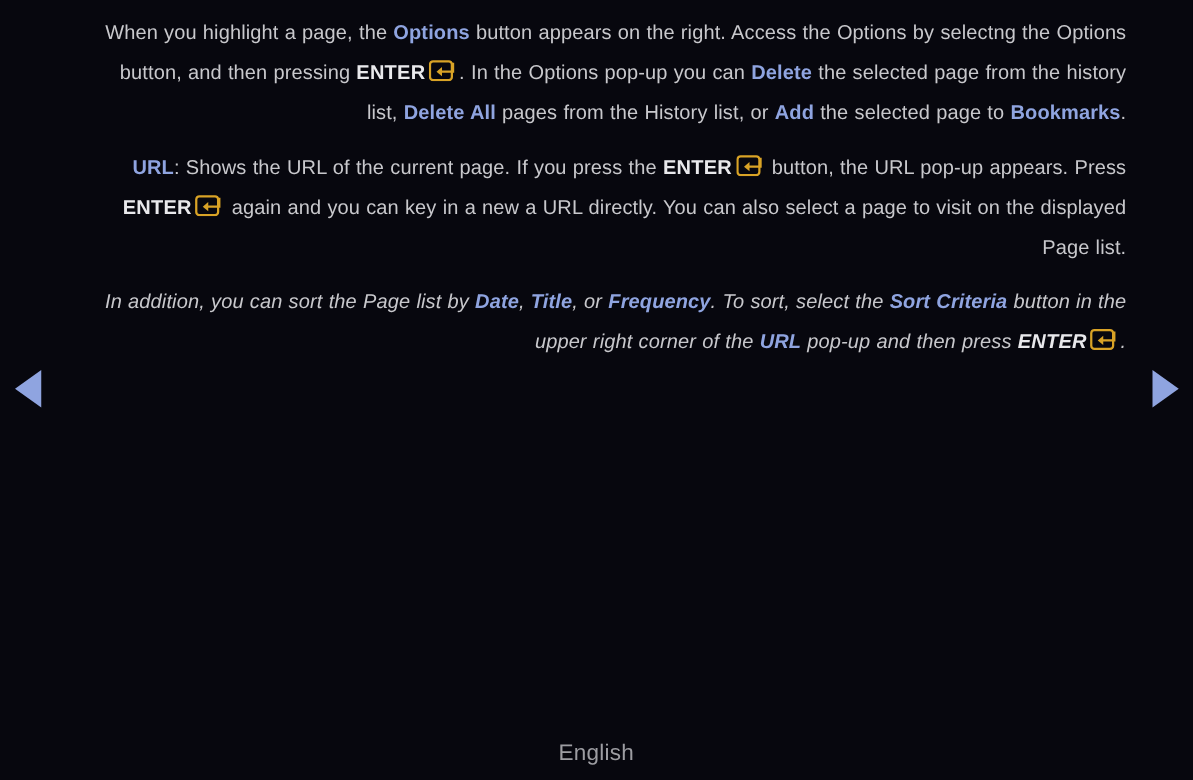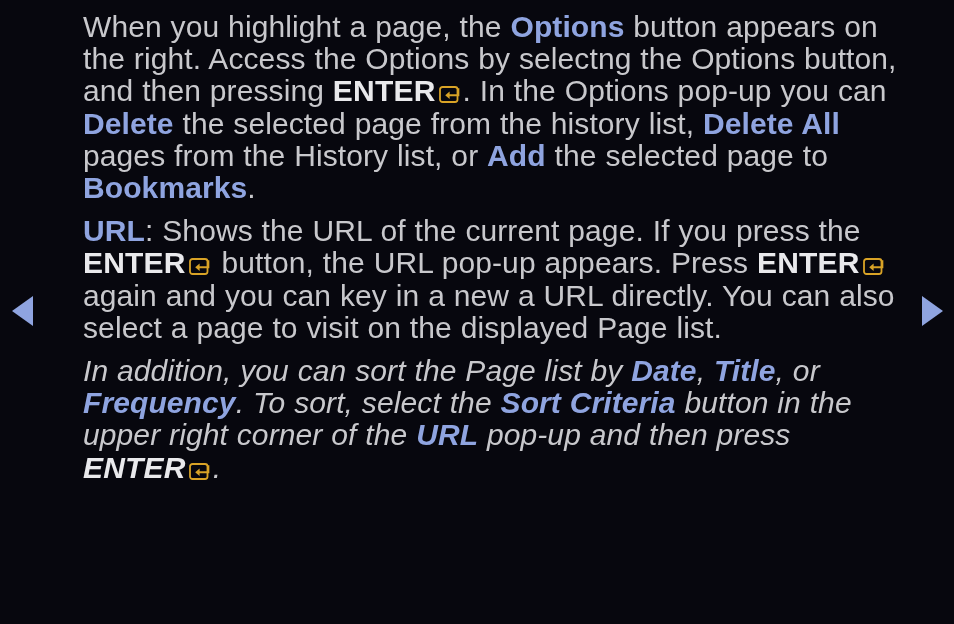--- a/index.html
+++ b/index.html
@@ -20,25 +20,25 @@
   
   #content {
     position: absolute;
     left: 83px;
     top: 11px;
     width: 818px;
   }
 
   .para {
     color: #c8c8cc;
-    font-size: 30px;
+    font-size: 16px;
     line-height: 32.2px;
     letter-spacing: 0.1px;
     margin: 0 0 11px 0;
-    text-align: left;
+    text-align: right;
     word-spacing: 0.4px;
   }
   .para.last { margin-bottom: 0; font-style: italic; }
 
   
   .kw {
     color: #8fa4e0;
     font-weight: bold;
   }
 
@@ -119,14 +119,15 @@
   </div>
 
   <div class="nav-arrow left">
     <div class="tri left"></div>
   </div>
 
   <div class="nav-arrow right">
     <div class="tri right"></div>
   </div>
 
+  <div id="footer-lang">English</div>
 
 </div>
 
 </body></html>

